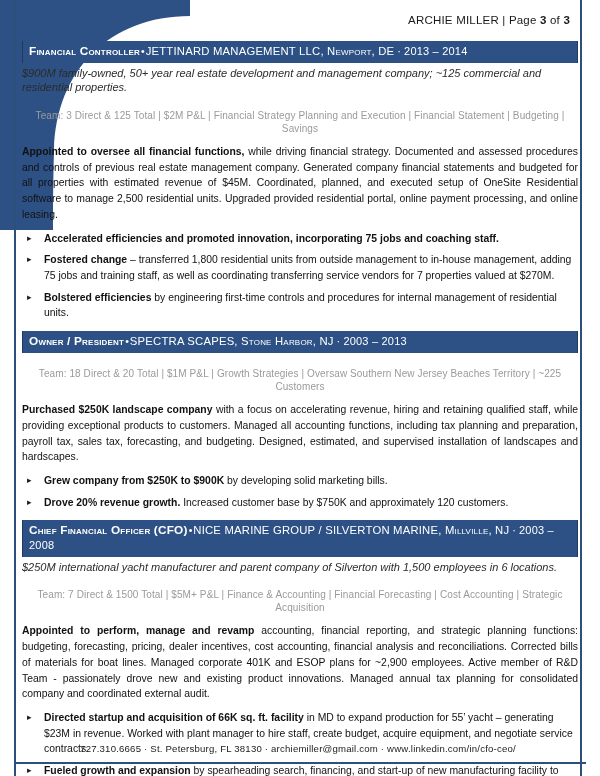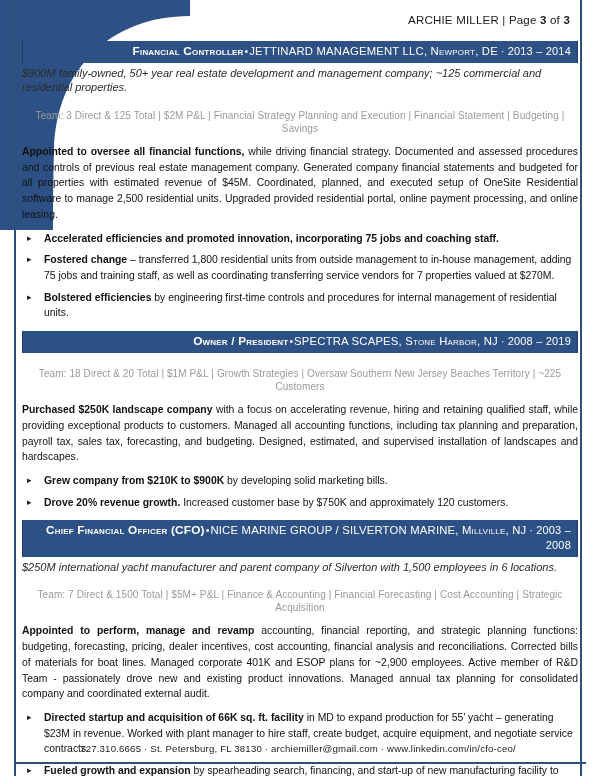--- a/index.html
+++ b/index.html
@@ -77,21 +77,21 @@
     left: 22px;
     top: 0;
     width: 556px;
     z-index: 4;
   }
 
   
   .job-bar {
     background: #2d5184;
     color: #ffffff;
-    text-align: right;
+    text-align: left;
     padding: 3px 6px 4px 6px;
     font-size: 10.5px;
     line-height: 1.28;
     box-sizing: border-box;
     border-left: 1px solid #1d3a61;
     border-right: 1px solid #1d3a61;
   }
   .job-bar .title {
     font-weight: bold;
     font-variant: small-caps;
@@ -211,26 +211,26 @@
       <div class="job-para"><b>Appointed to oversee all financial functions,</b><span> while driving financial strategy. Documented and assessed procedures and controls of previous real estate management company. Generated company financial statements and budgeted for all properties with estimated revenue of $45M. Coordinated, planned, and executed setup of OneSite Residential software to manage 2,500 residential units. Upgraded provided residential portal, online payment processing, and online leasing.</span></div>
       <ul class="bullets">
         <li><span class="marker">▸</span><b>Accelerated efficiencies and promoted innovation, incorporating 75 jobs and coaching staff.</b><span></span></li>
         <li><span class="marker">▸</span><b>Fostered change</b><span> – transferred 1,800 residential units from outside management to in-house management, adding 75 jobs and training staff, as well as coordinating transferring service vendors for 7 properties valued at $270M.</span></li>
         <li><span class="marker">▸</span><b>Bolstered efficiencies</b><span> by engineering first-time controls and procedures for internal management of residential units.</span></li>
       </ul>
     </div>
 
     <div class="job-block">
       <div class="job-bar">
-        <span class="title">Owner / President</span><span class="sep">•</span><span class="company">SPECTRA SCAPES, Stone Harbor, NJ</span> <span class="dates">·</span> <span class="dates">2008 – 2019</span>
+        <span class="title">Owner / President</span><span class="sep">•</span><span class="company">SPECTRA SCAPES, Stone Harbor, NJ</span> <span class="dates">·</span> <span class="dates">2003 – 2013</span>
       </div>
       <div class="job-team">Team: 18 Direct &amp; 20 Total | $1M P&amp;L | Growth Strategies | Oversaw Southern New Jersey Beaches Territory | ~225 Customers</div>
       <div class="job-para"><b>Purchased $250K landscape company</b><span> with a focus on accelerating revenue, hiring and retaining qualified staff, while providing exceptional products to customers. Managed all accounting functions, including tax planning and preparation, payroll tax, sales tax, forecasting, and budgeting. Designed, estimated, and supervised installation of landscapes and hardscapes.</span></div>
       <ul class="bullets">
-        <li><span class="marker">▸</span><b>Grew company from $210K to $900K</b><span> by developing solid marketing bills.</span></li>
+        <li><span class="marker">▸</span><b>Grew company from $250K to $900K</b><span> by developing solid marketing bills.</span></li>
         <li><span class="marker">▸</span><b>Drove 20% revenue growth.</b><span> Increased customer base by $750K and approximately 120 customers.</span></li>
       </ul>
     </div>
 
     <div class="job-block">
       <div class="job-bar">
         <span class="title">Chief Financial Officer (CFO)</span><span class="sep">•</span><span class="company">NICE MARINE GROUP / SILVERTON MARINE, Millville, NJ</span> <span class="dates">·</span> <span class="dates">2003 – 2008</span>
       </div>
       <div class="job-blurb">$250M international yacht manufacturer and parent company of Silverton with 1,500 employees in 6 locations.</div>
       <div class="job-team">Team: 7 Direct &amp; 1500 Total | $5M+ P&amp;L | Finance &amp; Accounting | Financial Forecasting | Cost Accounting | Strategic Acquisition</div>

